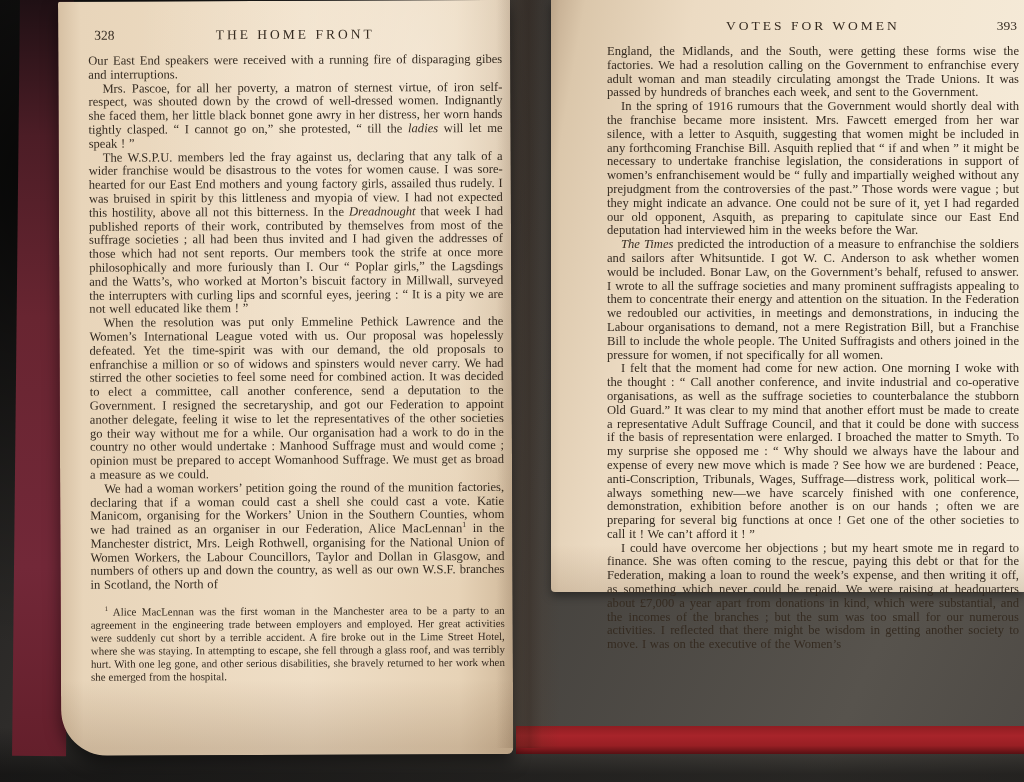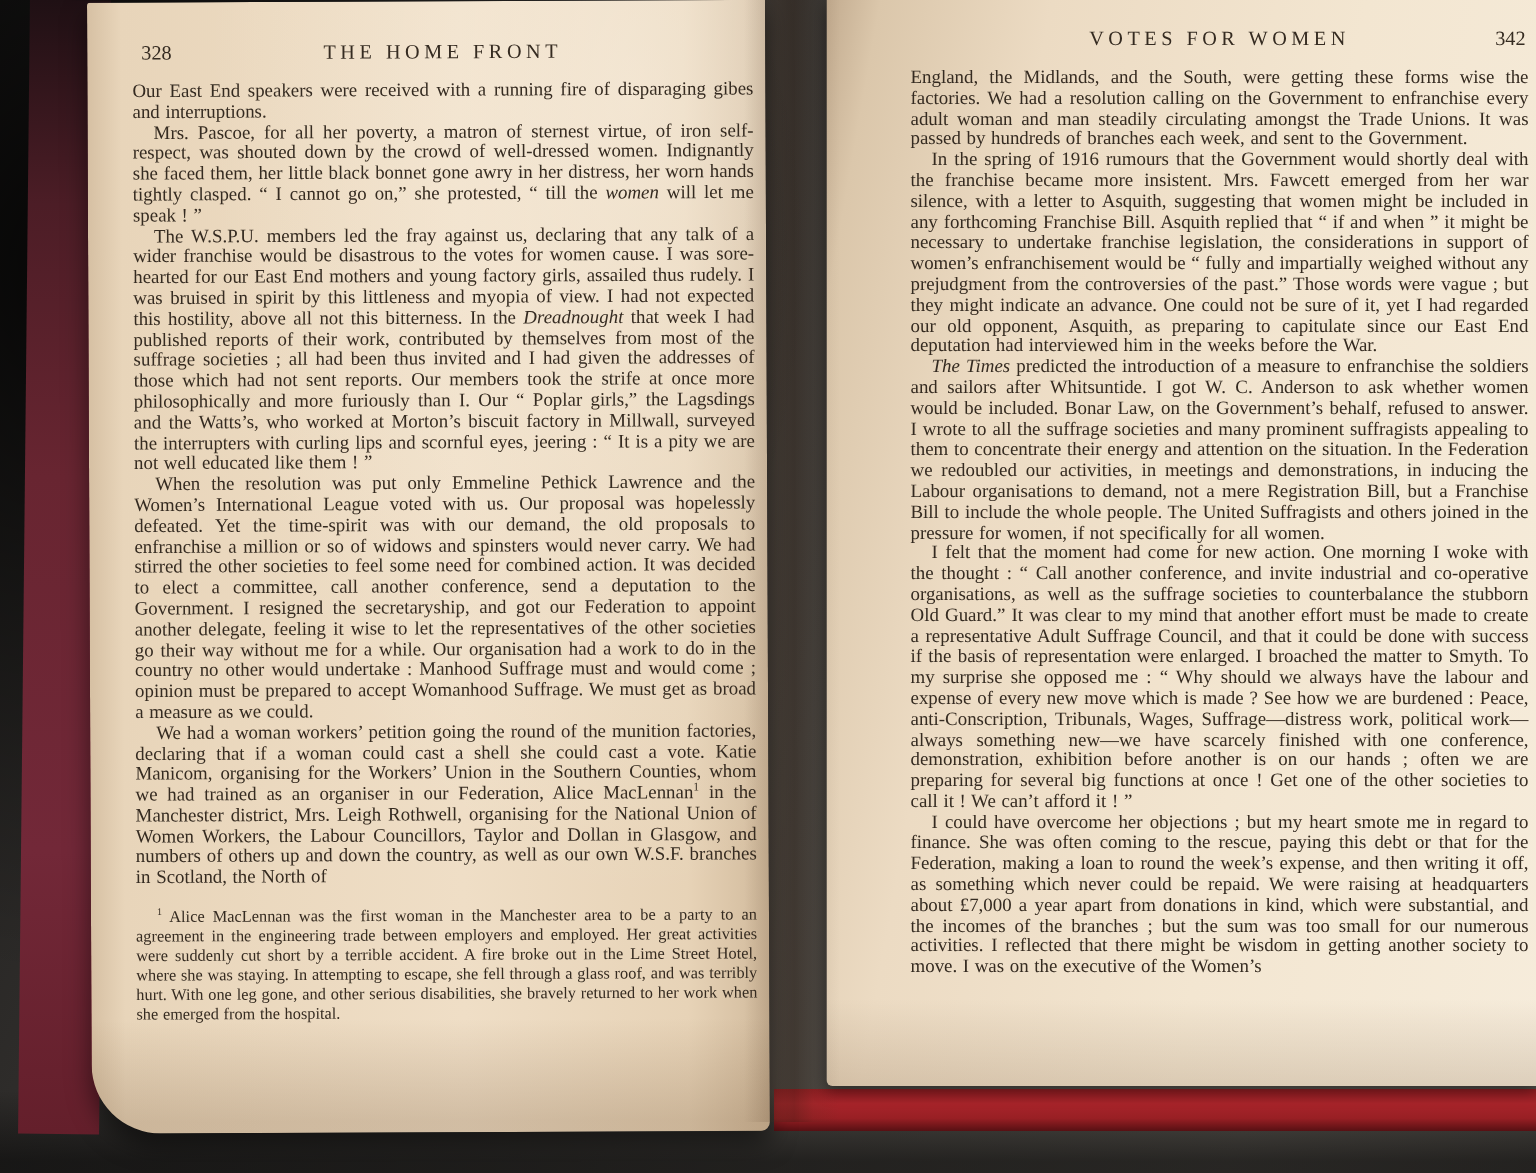--- a/index.html
+++ b/index.html
@@ -32,21 +32,21 @@
     left:58px; width:452px; height:754px;
     border-radius:2px 0 6px 46px;
     background:
       radial-gradient(ellipse at 80% 8%, rgba(255,249,239,0.45), rgba(255,255,255,0) 55%),
       linear-gradient(to bottom, rgba(0,0,0,0) 90%, rgba(120,90,60,0.25) 99%),
       linear-gradient(to right, #d6c0a3 0%, #e8d5ba 5%, #efdec6 55%, #e7d3b7 88%, #d1ba9c 100%);
     box-shadow:0 8px 16px rgba(0,0,0,0.5);
     transform:rotate(-0.25deg); transform-origin:95% 0;
   }
   .page-right {
-    left:551px; width:473px; height:724px;
+    left:551px; width:473px; height:592px;
     border-radius:0 0 0 4px;
     background:
       linear-gradient(to bottom, rgba(0,0,0,0) 92%, rgba(120,90,60,0.2) 100%),
       linear-gradient(100deg, #c2ab8f 0%, #dbc7ab 6%, #ecdbc3 25%, #f3e6d1 60%, #f6ecdb 100%);
     box-shadow:0 4px 10px rgba(0,0,0,0.4);
   }
   .gutter-shadow {
     position:absolute; left:496px; top:0; width:64px; height:748px; pointer-events:none;
     background:linear-gradient(to right, rgba(70,46,28,0) 0%, rgba(70,46,28,0.20) 35%,
       rgba(48,30,18,0.30) 52%, rgba(70,46,28,0.10) 72%, rgba(70,46,28,0) 100%);
@@ -80,34 +80,34 @@
   <div class="cover-bottom"></div>
 
   <div class="page page-left">
     <div class="content content-left">
       <div class="header-row">
         <span class="pagenum pagenum-left">328</span>
         <span class="running-title">THE HOME FRONT</span>
       </div>
       <div class="bodytext">
           <p class="para"><span>Our East End speakers were received with a running fire of disparaging gibes and interruptions.</span></p>
-          <p class="para ind"><span>Mrs. Pascoe, for all her poverty, a matron of sternest virtue, of iron self-respect, was shouted down by the crowd of well-dressed women. Indignantly she faced them, her little black bonnet gone awry in her distress, her worn hands tightly clasped. “ I cannot go on,” she protested, “ till the </span><i>women</i><span> will let me speak ! ”</span></p>
+          <p class="para ind"><span>Mrs. Pascoe, for all her poverty, a matron of sternest virtue, of iron self-respect, was shouted down by the crowd of well-dressed women. Indignantly she faced them, her little black bonnet gone awry in her distress, her worn hands tightly clasped. “ I cannot go on,” she protested, “ till the </span><i>ladies</i><span> will let me speak ! ”</span></p>
           <p class="para ind"><span>The W.S.P.U. members led the fray against us, declaring that any talk of a wider franchise would be disastrous to the votes for women cause. I was sore-hearted for our East End mothers and young factory girls, assailed thus rudely. I was bruised in spirit by this littleness and myopia of view. I had not expected this hostility, above all not this bitterness. In the </span><i>Dreadnought</i><span> that week I had published reports of their work, contributed by themselves from most of the suffrage societies ; all had been thus invited and I had given the addresses of those which had not sent reports. Our members took the strife at once more philosophically and more furiously than I. Our “ Poplar girls,” the Lagsdings and the Watts’s, who worked at Morton’s biscuit factory in Millwall, surveyed the interrupters with curling lips and scornful eyes, jeering : “ It is a pity we are not well educated like them ! ”</span></p>
           <p class="para ind"><span>When the resolution was put only Emmeline Pethick Lawrence and the Women’s International League voted with us. Our proposal was hopelessly defeated. Yet the time-spirit was with our demand, the old proposals to enfranchise a million or so of widows and spinsters would never carry. We had stirred the other societies to feel some need for combined action. It was decided to elect a committee, call another conference, send a deputation to the Government. I resigned the secretaryship, and got our Federation to appoint another delegate, feeling it wise to let the representatives of the other societies go their way without me for a while. Our organisation had a work to do in the country no other would undertake : Manhood Suffrage must and would come ; opinion must be prepared to accept Womanhood Suffrage. We must get as broad a measure as we could.</span></p>
           <p class="para ind"><span>We had a woman workers’ petition going the round of the munition factories, declaring that if a woman could cast a shell she could cast a vote. Katie Manicom, organising for the Workers’ Union in the Southern Counties, whom we had trained as an organiser in our Federation, Alice MacLennan</span><sup>1</sup><span> in the Manchester district, Mrs. Leigh Rothwell, organising for the National Union of Women Workers, the Labour Councillors, Taylor and Dollan in Glasgow, and numbers of others up and down the country, as well as our own W.S.F. branches in Scotland, the North of</span></p>
         </div>
       <div class="footnote"><sup>1</sup><span> Alice MacLennan was the first woman in the Manchester area to be a party to an agreement in the engineering trade between employers and employed. Her great activities were suddenly cut short by a terrible accident. A fire broke out in the Lime Street Hotel, where she was staying. In attempting to escape, she fell through a glass roof, and was terribly hurt. With one leg gone, and other serious disabilities, she bravely returned to her work when she emerged from the hospital.</span></div>
     </div>
   </div>
 
   <div class="page page-right">
     <div class="content content-right">
       <div class="header-row">
         <span class="running-title">VOTES FOR WOMEN</span>
-        <span class="pagenum pagenum-right">342</span>
+        <span class="pagenum pagenum-right">393</span>
       </div>
       <div class="bodytext">
           <p class="para"><span>England, the Midlands, and the South, were getting these forms wise the factories. We had a resolution calling on the Government to enfranchise every adult woman and man steadily circulating amongst the Trade Unions. It was passed by hundreds of branches each week, and sent to the Government.</span></p>
           <p class="para ind"><span>In the spring of 1916 rumours that the Government would shortly deal with the franchise became more insistent. Mrs. Fawcett emerged from her war silence, with a letter to Asquith, suggesting that women might be included in any forthcoming Franchise Bill. Asquith replied that “ if and when ” it might be necessary to undertake franchise legislation, the considerations in support of women’s enfranchisement would be “ fully and impartially weighed without any prejudgment from the controversies of the past.” Those words were vague ; but they might indicate an advance. One could not be sure of it, yet I had regarded our old opponent, Asquith, as preparing to capitulate since our East End deputation had interviewed him in the weeks before the War.</span></p>
           <p class="para ind"><i>The Times</i><span> predicted the introduction of a measure to enfranchise the soldiers and sailors after Whitsuntide. I got W. C. Anderson to ask whether women would be included. Bonar Law, on the Government’s behalf, refused to answer. I wrote to all the suffrage societies and many prominent suffragists appealing to them to concentrate their energy and attention on the situation. In the Federation we redoubled our activities, in meetings and demonstrations, in inducing the Labour organisations to demand, not a mere Registration Bill, but a Franchise Bill to include the whole people. The United Suffragists and others joined in the pressure for women, if not specifically for all women.</span></p>
           <p class="para ind"><span>I felt that the moment had come for new action. One morning I woke with the thought : “ Call another conference, and invite industrial and co-operative organisations, as well as the suffrage societies to counterbalance the stubborn Old Guard.” It was clear to my mind that another effort must be made to create a representative Adult Suffrage Council, and that it could be done with success if the basis of representation were enlarged. I broached the matter to Smyth. To my surprise she opposed me : “ Why should we always have the labour and expense of every new move which is made ? See how we are burdened : Peace, anti-Conscription, Tribunals, Wages, Suffrage—distress work, political work—always something new—we have scarcely finished with one conference, demonstration, exhibition before another is on our hands ; often we are preparing for several big functions at once ! Get one of the other societies to call it ! We can’t afford it ! ”</span></p>
           <p class="para ind"><span>I could have overcome her objections ; but my heart smote me in regard to finance. She was often coming to the rescue, paying this debt or that for the Federation, making a loan to round the week’s expense, and then writing it off, as something which never could be repaid. We were raising at headquarters about £7,000 a year apart from donations in kind, which were substantial, and the incomes of the branches ; but the sum was too small for our numerous activities. I reflected that there might be wisdom in getting another society to move. I was on the executive of the Women’s</span></p>
         </div>
     </div>
   </div>

